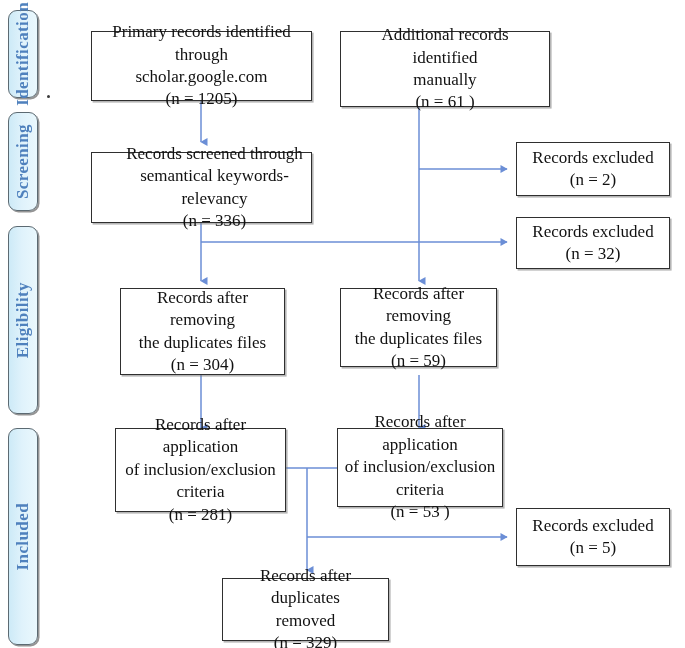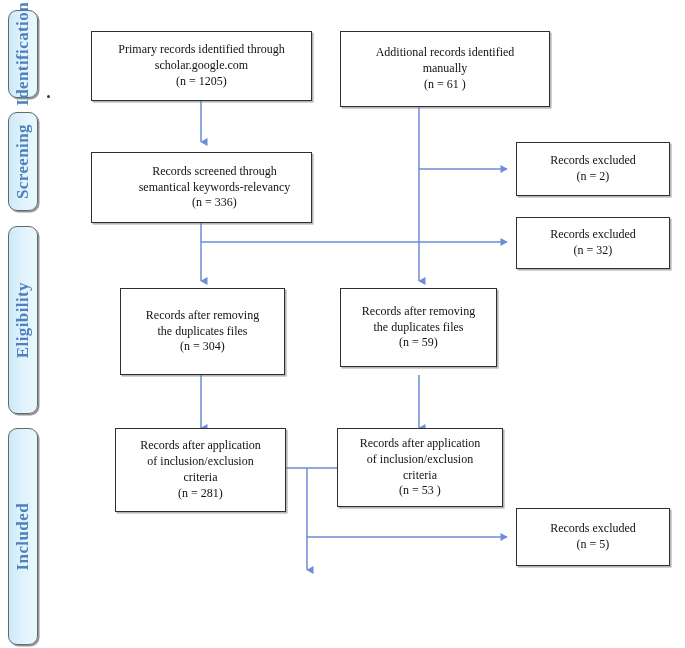--- a/index.html
+++ b/index.html
@@ -45,21 +45,21 @@
     background: #ffffff;
     box-shadow: 1.6px 1.6px 0 rgba(120,120,120,0.55);
     display: flex;
     align-items: center;
     justify-content: center;
     text-align: center;
     padding: 2px 6px;
   }
   .flow-box .box-text {
     font-family: "Liberation Serif", "DejaVu Serif", serif;
-    font-size: 12px;
+    font-size: 17px;
     line-height: 1.32;
     color: #111111;
     white-space: pre-line;
   }
   
   #connectors {
     position: absolute;
     left: 0;
     top: 0;
     width: 685px;
@@ -184,14 +184,19 @@
 of inclusion/exclusion
 criteria
 (n = 53 )</span>
   </div>
 
   <div class="flow-box" style="left:516px; top:508px; width:154px; height:58px;">
     <span class="box-text">Records excluded
 (n = 5)</span>
   </div>
 
+  <div class="flow-box" style="left:222px; top:578px; width:167px; height:63px;">
+    <span class="box-text">Records after duplicates
+removed
+(n = 329)</span>
+  </div>
 
 </div>
 
 </body></html>

